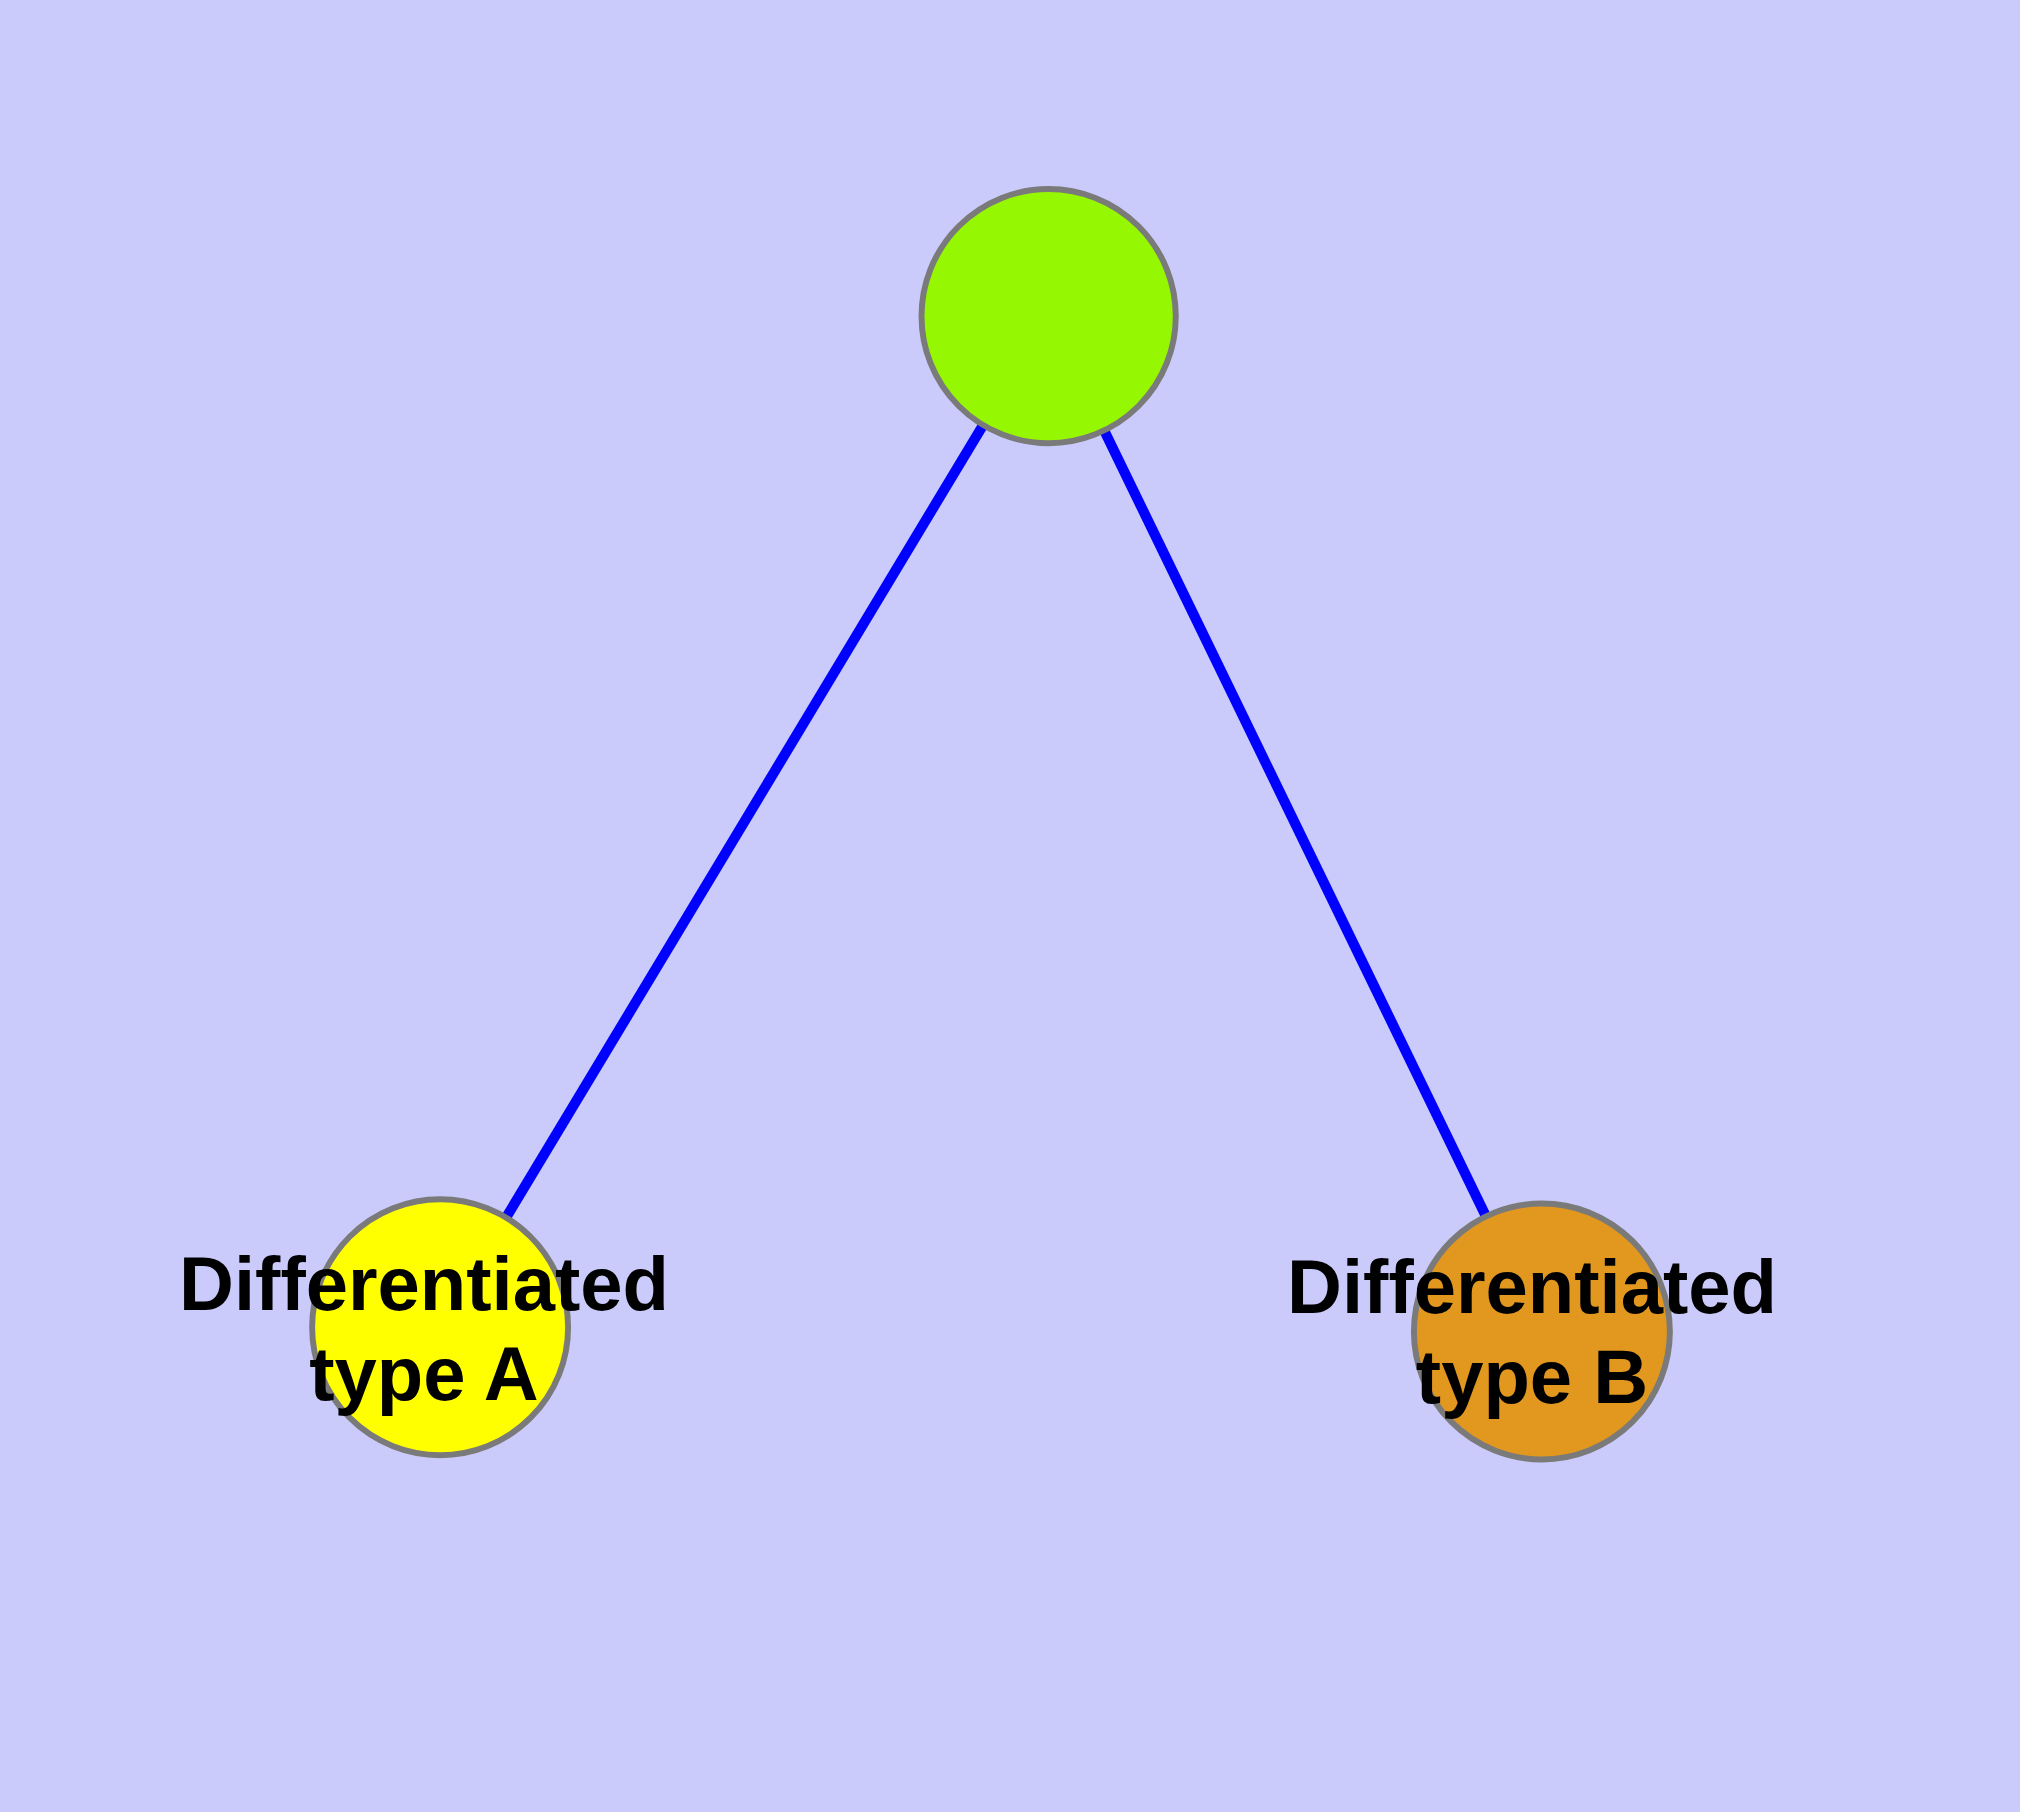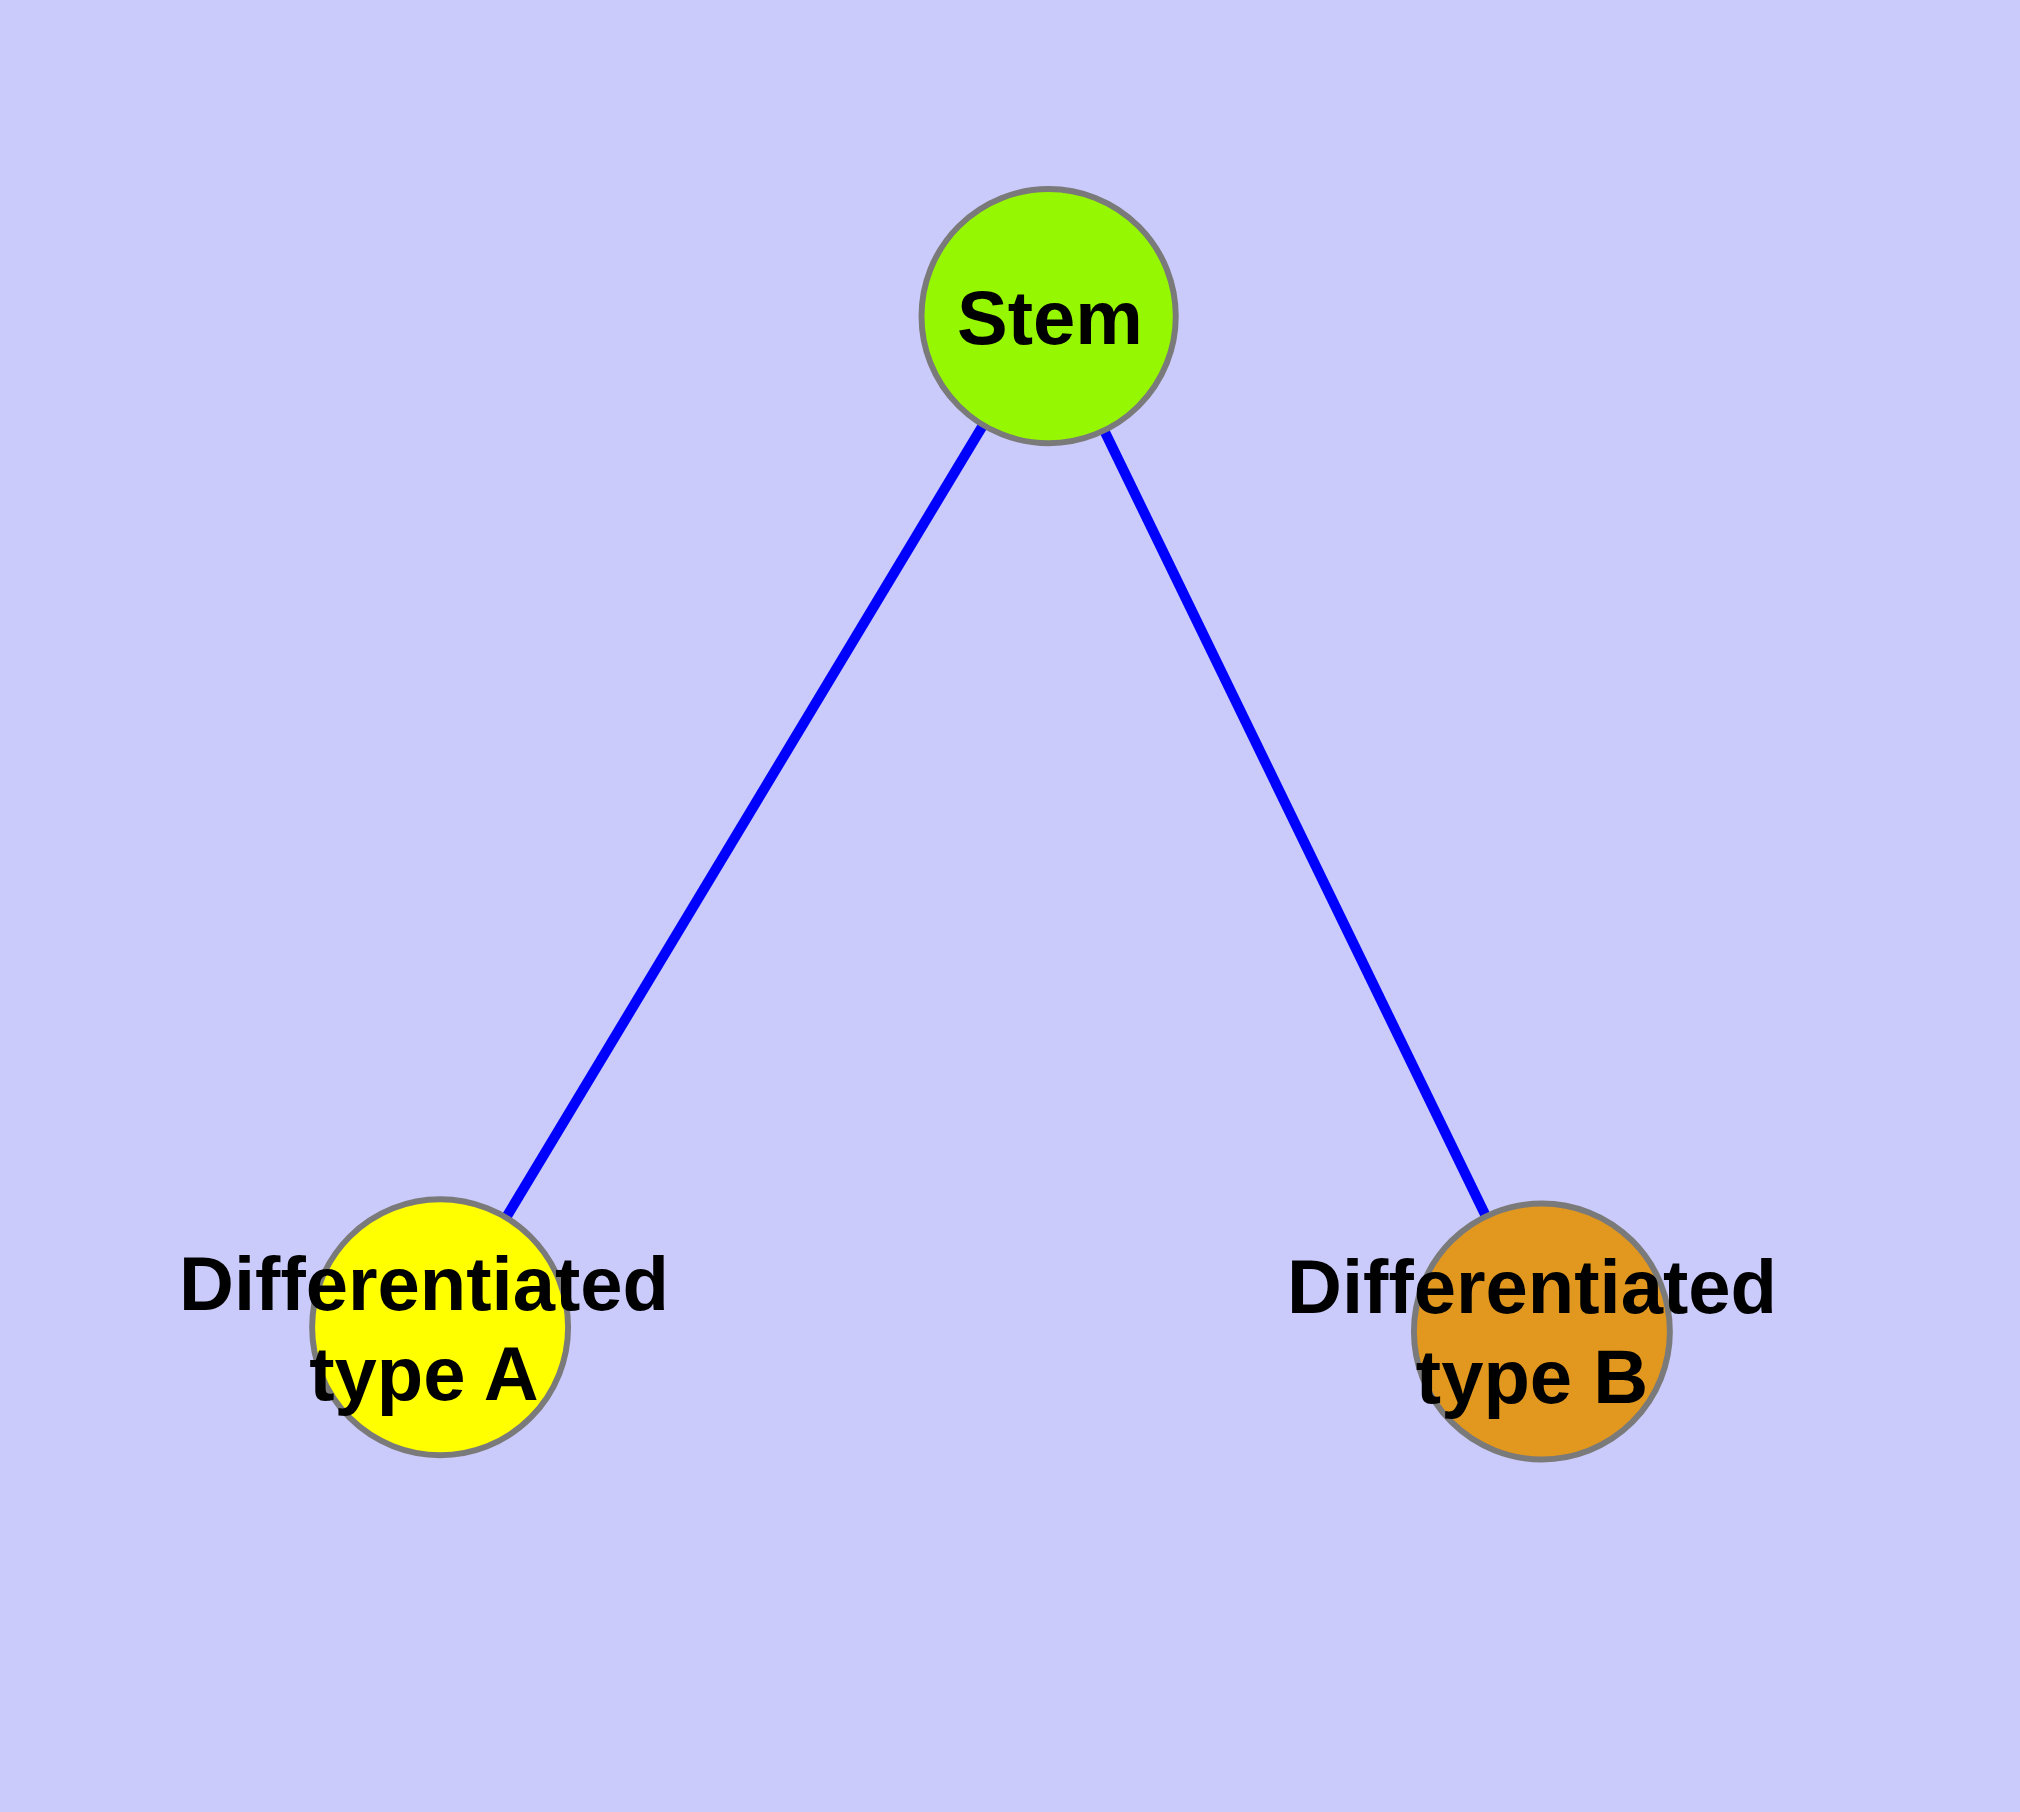--- a/index.html
+++ b/index.html
@@ -51,21 +51,20 @@
 
     <line class="edge" x1="1237" y1="373" x2="1819" y2="1571" stroke="#0000ff"></line>
 
     <circle class="node" cx="1237" cy="373" r="150" fill="#96f702" stroke="#7a7a7a"></circle>
 
     <circle class="node" cx="519" cy="1566" r="151" fill="#ffff00" stroke="#7a7a7a"></circle>
 
     <circle class="node" cx="1819" cy="1571" r="151" fill="#e2981f" stroke="#7a7a7a"></circle>
   </svg>
 
-  <div class="node-label" style="left: 1050px; top: 318px;">Stem</div>
 
   <div class="node-label" style="left: 424px; top: 1329px;">Differentiated
 type A</div>
 
   <div class="node-label" style="left: 1532px; top: 1332px;">Differentiated
 type B</div>
 </div>
 
 
 </body></html>

